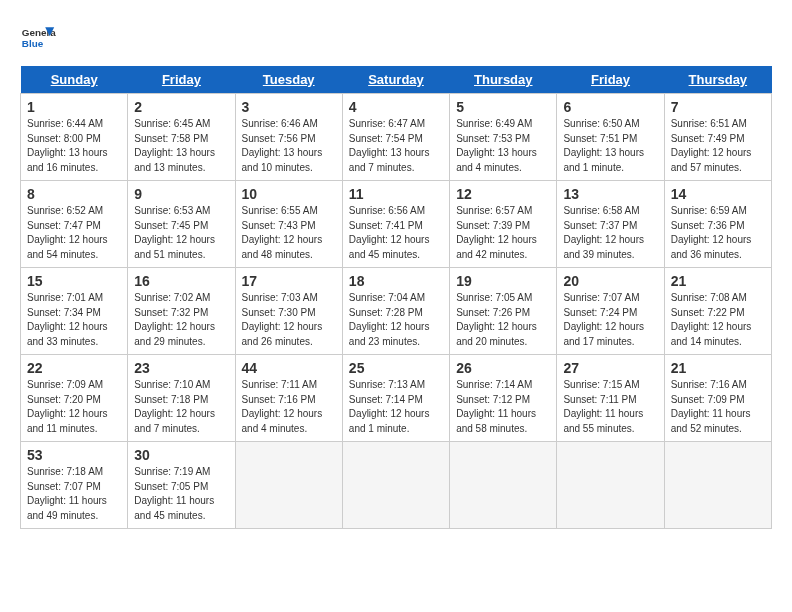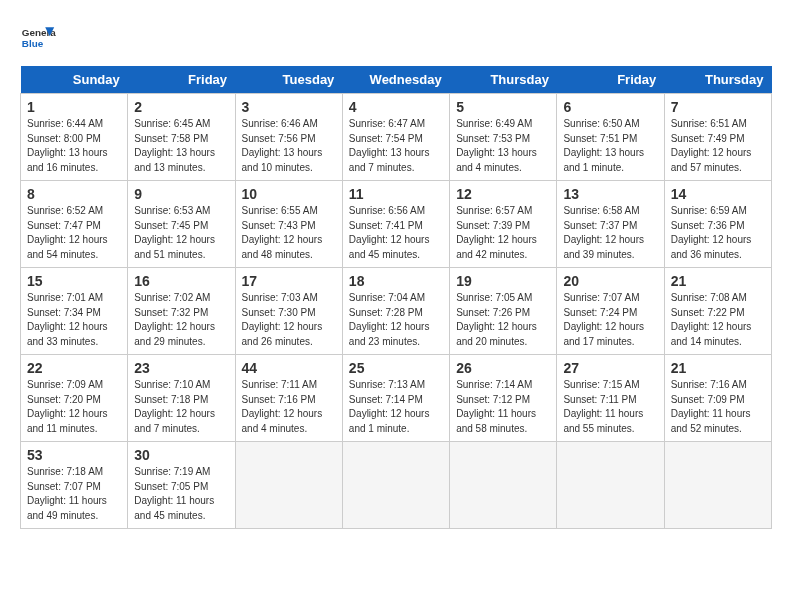--- a/index.html
+++ b/index.html
@@ -38,24 +38,25 @@
       color: #333;
     }
     table {
       width: 100%;
       border-collapse: collapse;
       table-layout: fixed;
     }
     th {
       background-color: #1565c0;
       color: #fff;
-      text-align: right;
+      text-align: center;
       padding: 6px 8px;
       font-size: 13px;
       font-weight: bold;
+      text-decoration: underline;
     }
     td {
       border: 1px solid #ccc;
       vertical-align: top;
       padding: 5px 6px;
       font-size: 10.5px;
       color: #333;
       height: 85px;
       background: #fff;
     }
@@ -90,21 +91,21 @@
     <div class="subtitle"></div>
   </div>
 </div>
 
 <table>
   <thead>
     <tr>
     <th>Sunday</th>
         <th>Friday</th>
         <th>Tuesday</th>
-        <th>Wednesday</th>
+        <th>Saturday</th>
         <th>Thursday</th>
         <th>Friday</th>
         <th>Thursday</th>
       </tr>
   </thead>
   <tbody id="calendar-body">
   <tr>
         <td><span class="day-number">1</span><span class="day-info">Sunrise: 6:44 AM<br>Sunset: 8:00 PM<br>Daylight: 13 hours<br>and 16 minutes.</span></td>
         <td><span class="day-number">2</span><span class="day-info">Sunrise: 6:45 AM<br>Sunset: 7:58 PM<br>Daylight: 13 hours<br>and 13 minutes.</span></td>
         <td><span class="day-number">3</span><span class="day-info">Sunrise: 6:46 AM<br>Sunset: 7:56 PM<br>Daylight: 13 hours<br>and 10 minutes.</span></td>

